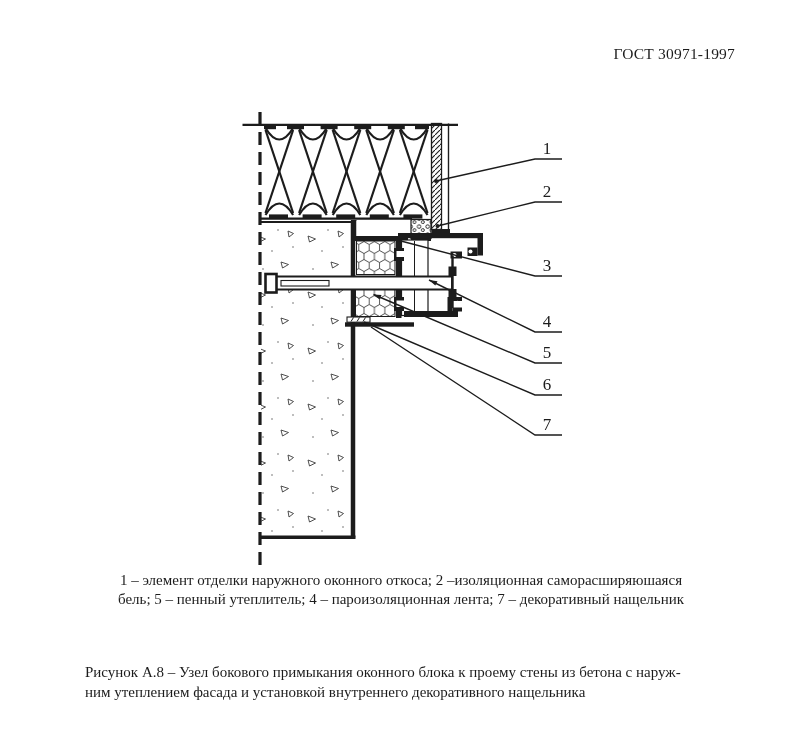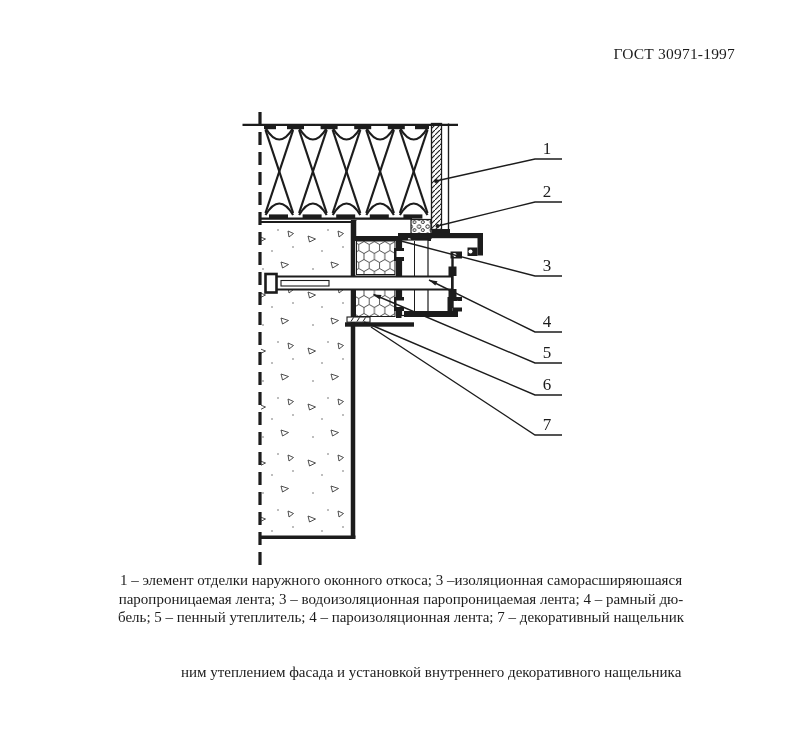--- a/index.html
+++ b/index.html
@@ -15,21 +15,21 @@
   }
   .diagram-svg{position:absolute;left:0;top:0;}
   .legend{
     position:absolute;left:90px;top:571px;width:622px;
     font-size:15px;line-height:18.6px;text-align:center;
   }
   .caption{
     position:absolute;left:85px;top:663px;width:632px;
     font-size:15px;line-height:19.6px;
   }
-  .caption .line2{margin-left:96px;}
+  .caption .line2{}
   .diag-ink{stroke:#1c1c1c;}
   text.callout-num{
     font-family:"Liberation Serif","DejaVu Serif",serif;
     font-size:17px;fill:#1c1c1c;text-anchor:middle;
   }
 </style>
 </head>
 <body>
 
 <div class="doc-code">ГОСТ 30971-1997</div>
@@ -186,20 +186,20 @@
   <text class="callout-num" x="547" y="154">1</text>
   <text class="callout-num" x="547" y="197">2</text>
   <text class="callout-num" x="547" y="271">3</text>
   <text class="callout-num" x="547" y="327">4</text>
   <text class="callout-num" x="547" y="358">5</text>
   <text class="callout-num" x="547" y="390">6</text>
   <text class="callout-num" x="547" y="430">7</text>
 </svg>
 
 <div class="legend">
-  <div>1 – элемент отделки наружного оконного откоса; 3 –изоляционная саморасширяюшаяся</div>
-  <div>паропроницаемая лента; 3 – водоизоляционная паропроницаемая лента; 4 – рамный дю-</div>
+  <div>1 – элемент отделки наружного оконного откоса; 2 –изоляционная саморасширяюшаяся</div>
   <div>бель; 5 – пенный утеплитель; 4 – пароизоляционная лента; 7 – декоративный нащельник</div>
 </div>
 
 <div class="caption">
+  <div class="line1">Рисунок А.8 – Узел бокового примыкания оконного блока к  проему стены из бетона с наруж-</div>
   <div class="line2">ним утеплением фасада  и установкой внутреннего декоративного нащельника</div>
 </div>
 
 </body></html>

